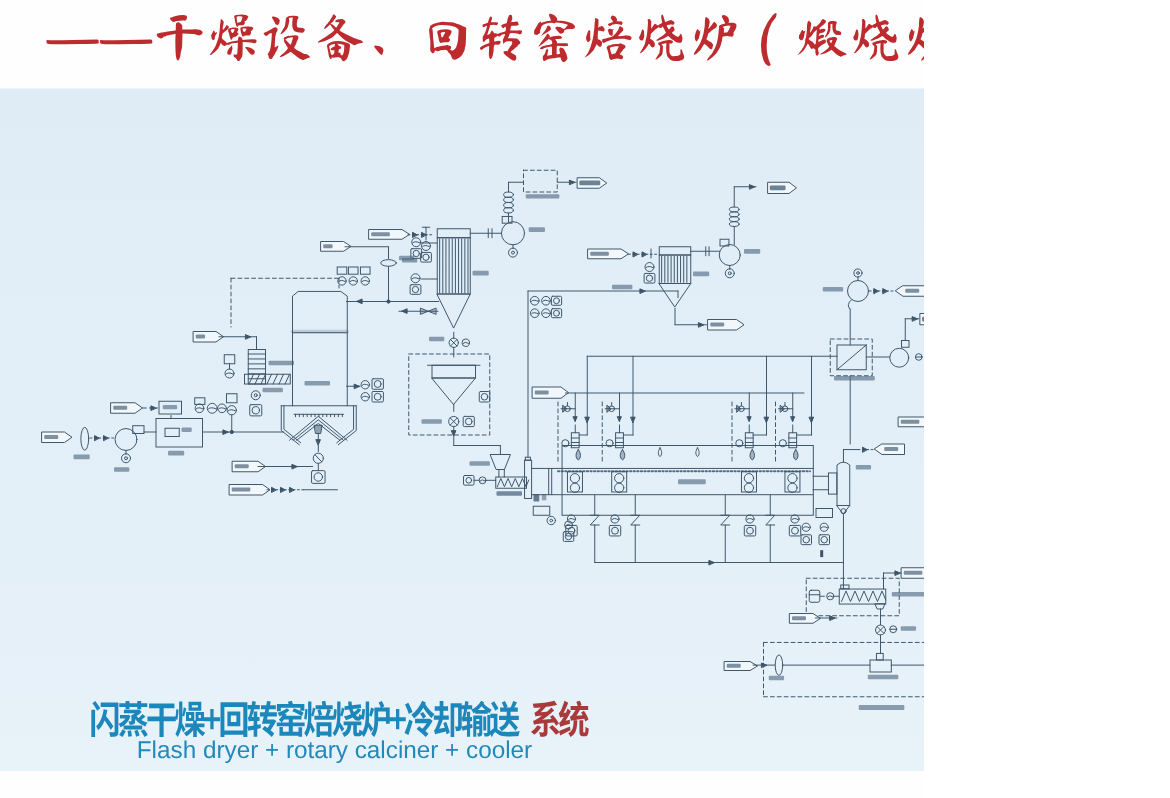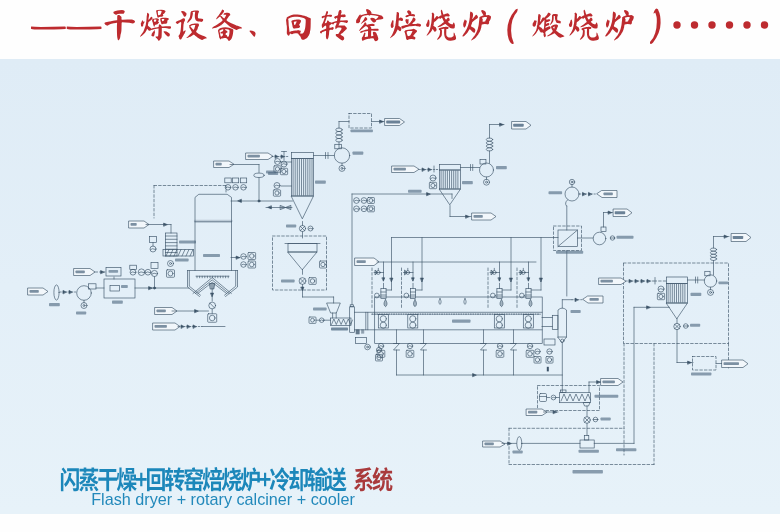--- a/index.html
+++ b/index.html
@@ -1,15 +1,15 @@
 <!DOCTYPE html>
 <html><head><meta charset="utf-8">
 <style>
 html,body{margin:0;padding:0;background:#fff;}
-#page{position:relative;width:780px;height:532px;overflow:hidden;font-family:"Liberation Sans",sans-serif;}
+#page{position:relative;width:616px;height:532px;overflow:hidden;font-family:"Liberation Sans",sans-serif;}
 svg text{font-family:"Liberation Sans",sans-serif;}
 </style></head>
 <body>
 <div id="page">
 <svg width="780" height="532" viewBox="0 0 780 532">
 <defs>
 <linearGradient id="panelg" x1="0" y1="0" x2="0" y2="1">
 <stop offset="0" stop-color="#dfecf6"></stop>
           <stop offset="0.5" stop-color="#e3eff8"></stop>
           <stop offset="1" stop-color="#e7f2f9"></stop>

